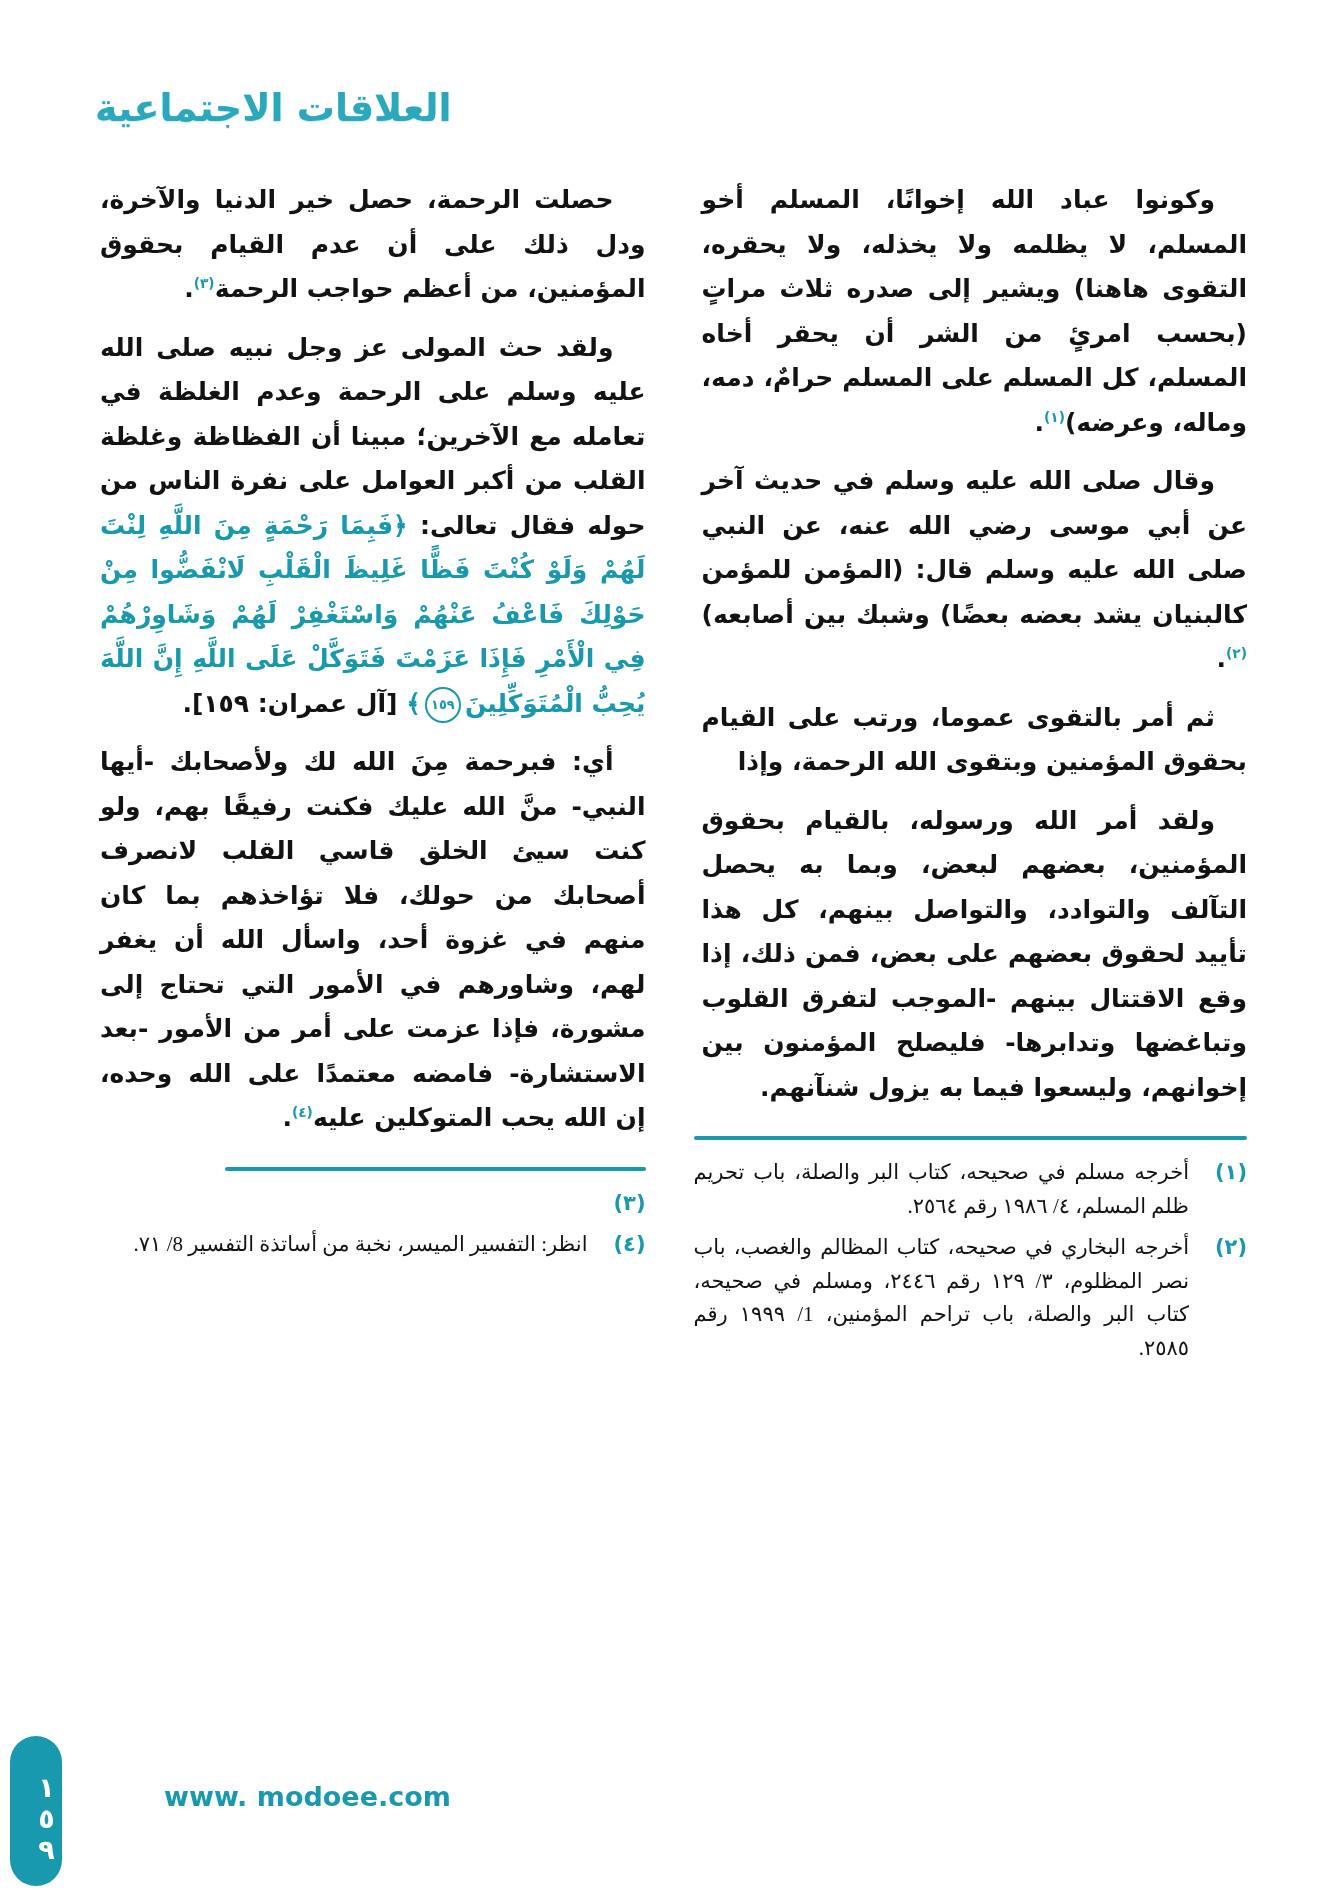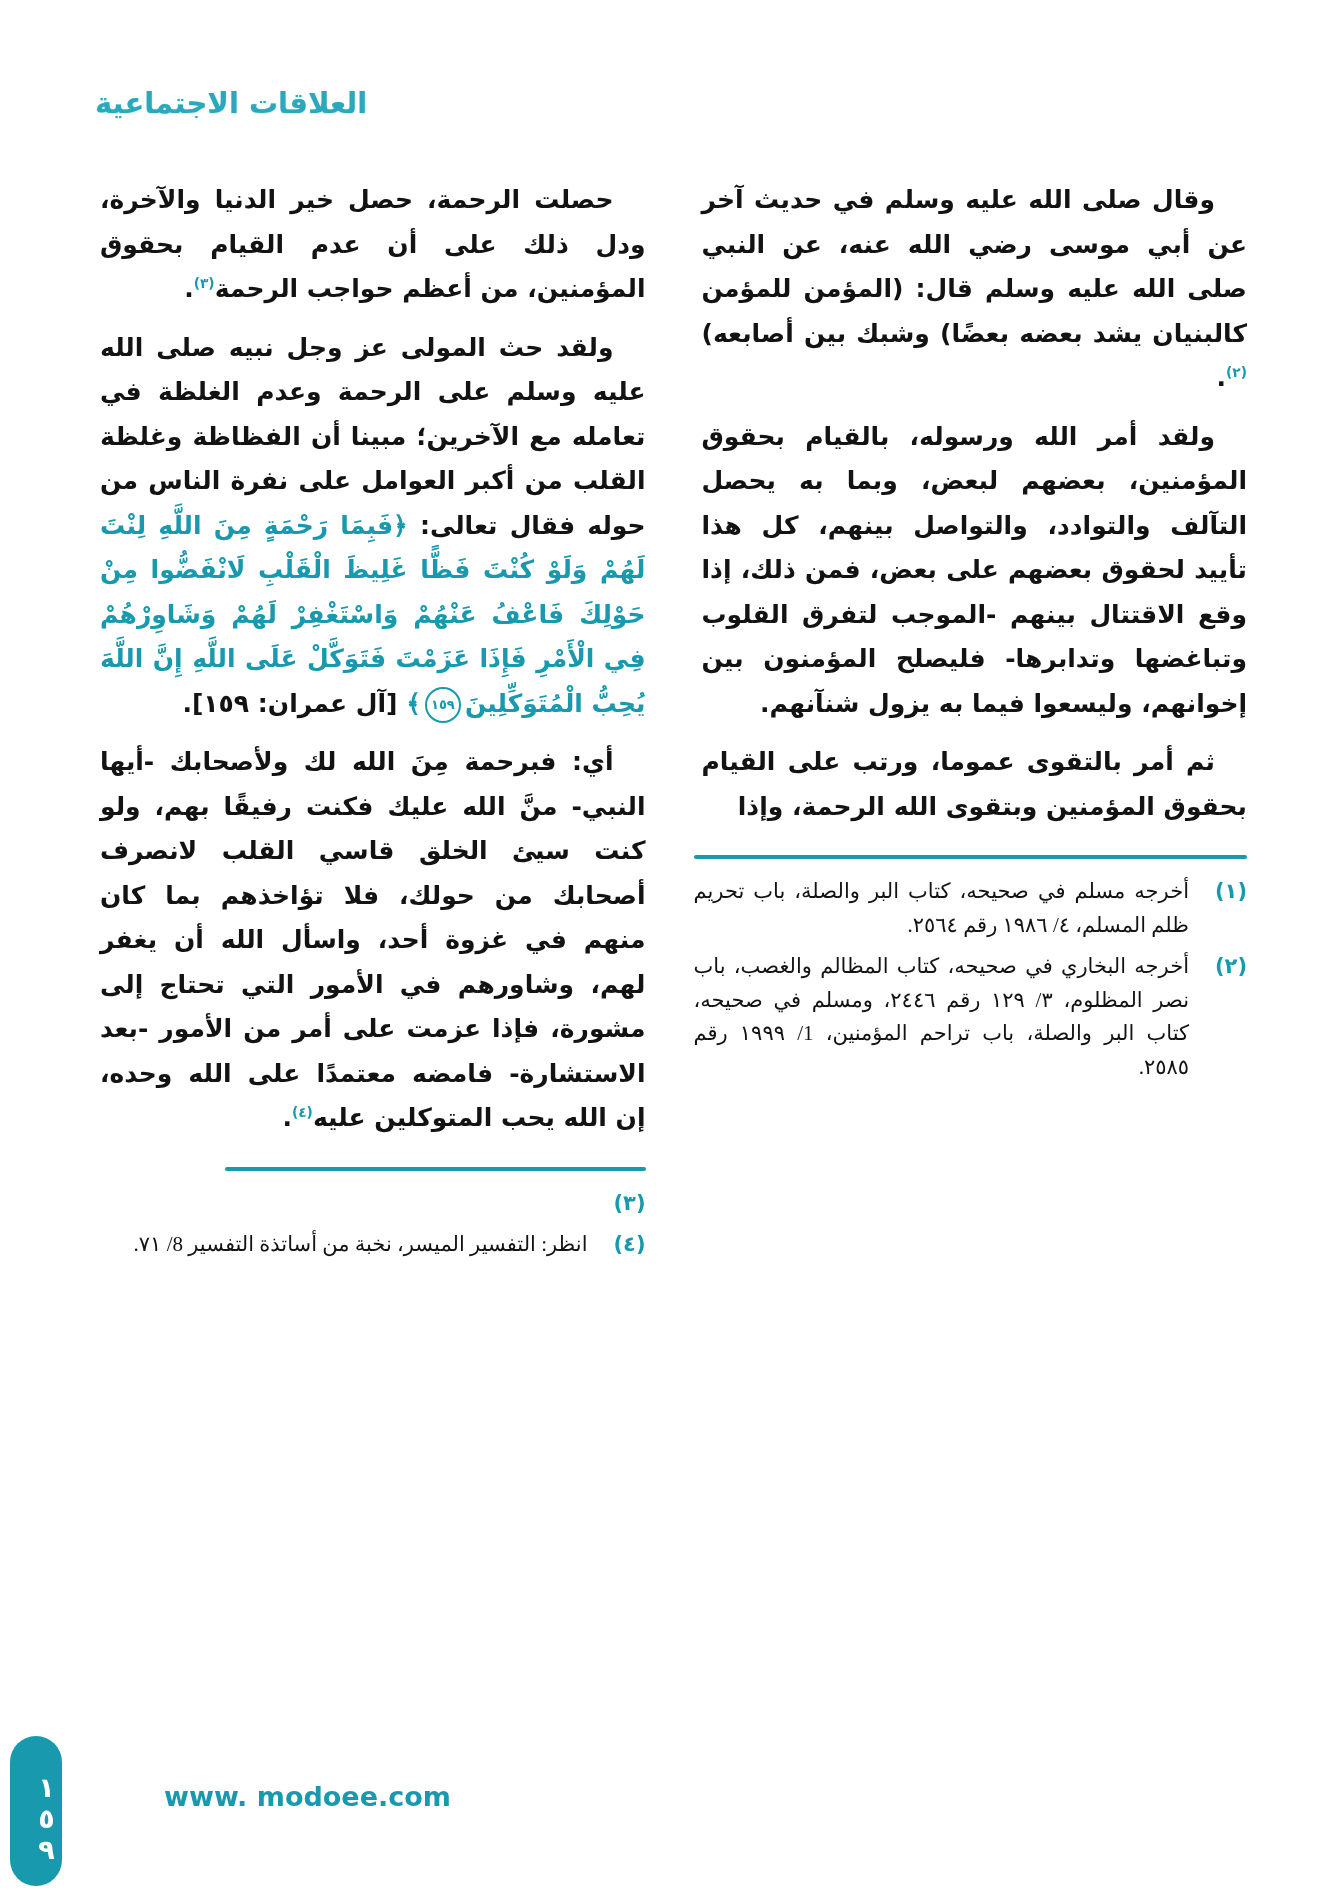--- a/index.html
+++ b/index.html
@@ -15,21 +15,21 @@
     background:var(--page_bg);
     font-family:"DejaVu Sans", sans-serif;
     direction:rtl;
     overflow:hidden;
     margin:0 auto;
     color:var(--text);
   }
   .header-title{
     position:absolute;
     top:86px;left:95px;
-    font-size:29px;
+    font-size:38px;
     font-weight:bold;
     color:var(--header);
     text-shadow:0 1px 0 #d6f1f5, 0 0 1px #8ed4de;
     letter-spacing:1px;
     text-align:center;
   }
   .columns{
     position:absolute;
     top:178px;right:92px;left:92px;
     display:flex;
@@ -126,26 +126,27 @@
 <body>
 
 <div class="page">
 
   <div class="header-title">العلاقات الاجتماعية</div>
 
   <div class="columns">
 
     <section class="col">
 
+      <p class="par"><span>وكونوا عباد الله إخوانًا، المسلم أخو المسلم، لا يظلمه ولا يخذله، ولا يحقره، التقوى هاهنا) ويشير إلى صدره ثلاث مراتٍ (بحسب امرئٍ من الشر أن يحقر أخاه المسلم، كل المسلم على المسلم حرامٌ، دمه، وماله، وعرضه)</span><sup class="fn">(١)</sup><span>.</span></p>
 
       <p class="par"><span>وقال صلى الله عليه وسلم في حديث آخر عن أبي موسى رضي الله عنه، عن النبي صلى الله عليه وسلم قال: (المؤمن للمؤمن كالبنيان يشد بعضه بعضًا) وشبك بين أصابعه)</span><sup class="fn">(٢)</sup><span>.</span></p>
 
+      <p class="par"><span>ثم أمر بالتقوى عموما، ورتب على القيام بحقوق المؤمنين وبتقوى الله الرحمة، وإذا</span></p>
+
       <p class="par"><span>ولقد أمر الله ورسوله، بالقيام بحقوق المؤمنين، بعضهم لبعض، وبما به يحصل التآلف والتوادد، والتواصل بينهم، كل هذا تأييد لحقوق بعضهم على بعض، فمن ذلك، إذا وقع الاقتتال بينهم -الموجب لتفرق القلوب وتباغضها وتدابرها- فليصلح المؤمنون بين إخوانهم، وليسعوا فيما به يزول شنآنهم.</span></p>
-
-      <p class="par"><span>ثم أمر بالتقوى عموما، ورتب على القيام بحقوق المؤمنين وبتقوى الله الرحمة، وإذا</span></p>
 
       <div class="footnotes">
         <div class="fn-rule full"></div>
 
         <div class="fn-item">
           <span class="fn-marker">(١)</span>
           <span class="fn-text">أخرجه مسلم في صحيحه، كتاب البر والصلة، باب تحريم ظلم المسلم، ٤/ ١٩٨٦ رقم ٢٥٦٤.</span>
         </div>
 
         <div class="fn-item">

